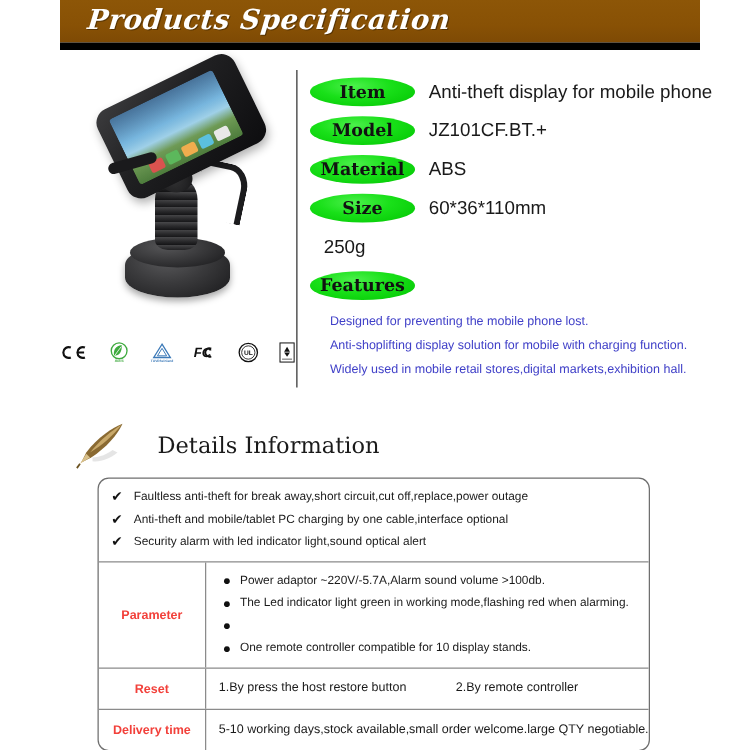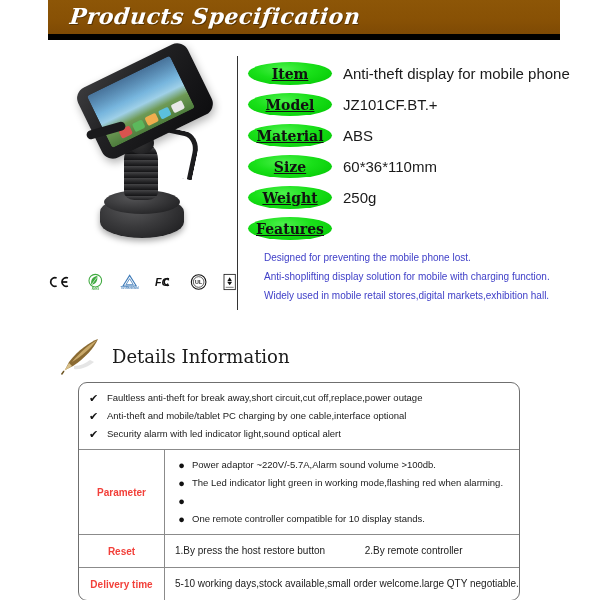--- a/index.html
+++ b/index.html
@@ -199,21 +199,20 @@
     border-radius: 50%;
     background: radial-gradient(ellipse at 42% 30%, #4bf04b 0%, #19e019 42%, #00c400 100%);
     color: #111111;
     font-family: "DejaVu Serif", serif;
     font-size: 14px;
     font-weight: bold;
     display: flex;
     align-items: center;
     justify-content: center;
     flex: none;
-    text-decoration: underline;
   }
   .spec-value {
     margin-left: 11px;
     font-size: 15px;
     color: #1a1a1a;
     white-space: nowrap;
   }
 
   
   #desc-block {
@@ -236,20 +235,21 @@
     left: 60px;
     top: 336px;
     display: flex;
     align-items: center;
     gap: 8px;
   }
   #details-heading-text {
     font-family: "DejaVu Serif", serif;
     font-size: 18px;
     color: #1a1a1a;
+    margin-left: 14px;
   }
 
   
   #details-table {
     position: absolute;
     left: 78px;
     top: 382px;
     width: 442px;
     border: 1px solid #6f6f6f;
     border-radius: 9px;
@@ -388,21 +388,20 @@
   </div>
   <div class="spec-row">
     <div class="spec-pill">Material</div>
     <div class="spec-value">ABS</div>
   </div>
   <div class="spec-row">
     <div class="spec-pill">Size</div>
     <div class="spec-value">60*36*110mm</div>
   </div>
   <div class="spec-row">
-    <div class="spec-pill">Weight</div>
     <div class="spec-value">250g</div>
   </div>
   <div class="spec-row">
     <div class="spec-pill">Features</div>
     <div class="spec-value"></div>
   </div>
 </div>
 
 <div id="desc-block">
   <div class="desc-line">Designed for preventing the mobile phone lost.</div>

